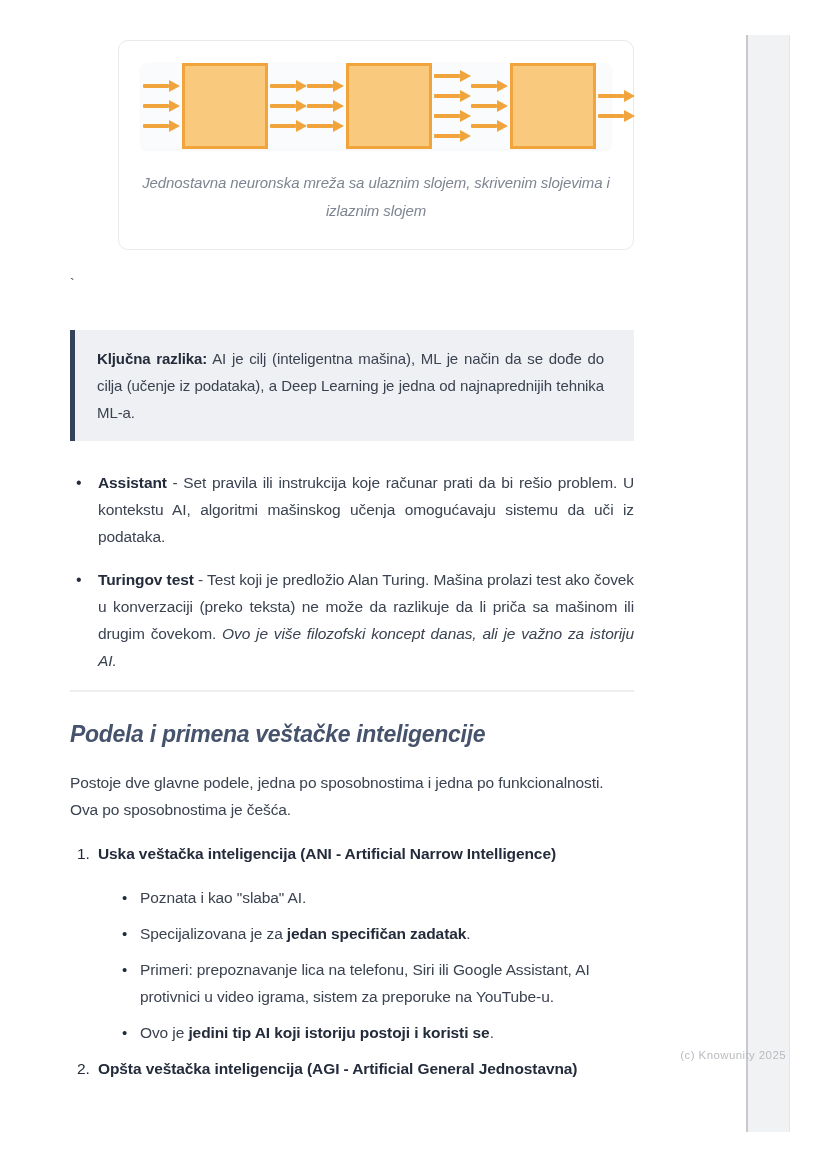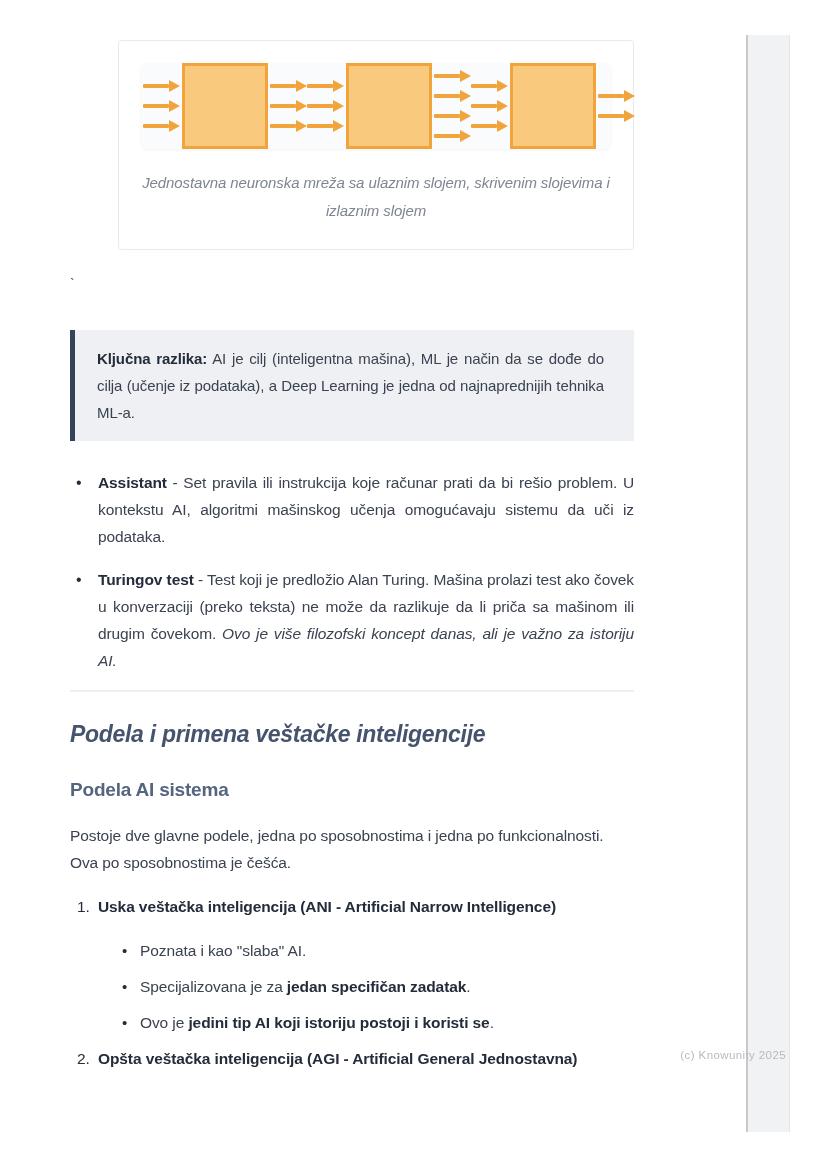--- a/index.html
+++ b/index.html
@@ -5,21 +5,21 @@
   html,body { margin:0; padding:0; background:#ffffff; }
   .page {
     position:relative; width:828px; height:1171px; background:#ffffff;
     font-family:"Liberation Sans", sans-serif; color:var(--body); overflow:hidden;
   }
   .content { position:absolute; left:70px; top:0; width:564px; font-size:15.5px; letter-spacing:-0.1px; }
 
   
   .fig-card {
     margin-top:40px; height:210px; box-sizing:border-box;
-    border:1px solid #e7e9ec; border-radius:4px; padding:22px 22px 0;
+    border:1px solid #e7e9ec; border-radius:10px; padding:22px 22px 0;
     background:#ffffff;
     margin-left:48px;
   }
   .nn-strip {
     height:86px; background:#fafbfc; border-radius:6px;
     box-shadow:0 1px 3px rgba(20,30,50,.06);
     display:flex; align-items:center; justify-content:space-between; padding:0 2px;
   }
   .nn-unit { display:flex; align-items:center; gap:2px; }
   .arrow-col { display:flex; flex-direction:column; justify-content:center; gap:8px; }
@@ -166,36 +166,38 @@
         <b>Assistant</b><span> - Set pravila ili instrukcija koje računar prati da bi rešio problem. U kontekstu AI, algoritmi mašinskog učenja omogućavaju sistemu da uči iz podataka.</span><em></em>
       </div>
       <div class="def-item">
         <b>Turingov test</b><span> - Test koji je predložio Alan Turing. Mašina prolazi test ako čovek u konverzaciji (preko teksta) ne može da razlikuje da li priča sa mašinom ili drugim čovekom. </span><em>Ovo je više filozofski koncept danas, ali je važno za istoriju AI.</em>
       </div>
     </div>
 
     <hr class="rule">
 
     <div class="h2">Podela i primena veštačke inteligencije</div>
-    <div class="h3">Podela AI sistema</div>
     <div class="intro">Postoje dve glavne podele, jedna po sposobnostima i jedna po funkcionalnosti. Ova po sposobnostima je češća.</div>
 
     <div class="num-list">
 
       <div class="num-item">
         <span class="num-marker">1.</span>
         <span class="num-title">Uska veštačka inteligencija (ANI - Artificial Narrow Intelligence)</span>
         <div class="sub-list">
           <div class="sub-item">
             <span>Poznata i kao "slaba" AI.</span><b></b><span></span>
           </div>
           <div class="sub-item">
             <span>Specijalizovana je za </span><b>jedan specifičan zadatak</b><span>.</span>
           </div>
           <div class="sub-item">
+            <span>Primeri: prepoznavanje lica na telefonu, Siri ili Google Assistant, AI protivnici u video igrama, sistem za preporuke na YouTube-u.</span><b></b><span></span>
+          </div>
+          <div class="sub-item">
             <span>Ovo je </span><b>jedini tip AI koji istoriju postoji i koristi se</b><span>.</span>
           </div>
         </div>
       </div>
 
       <div class="num-item">
         <span class="num-marker">2.</span>
         <span class="num-title">Opšta veštačka inteligencija (AGI - Artificial General Jednostavna)</span>
       </div>
 

